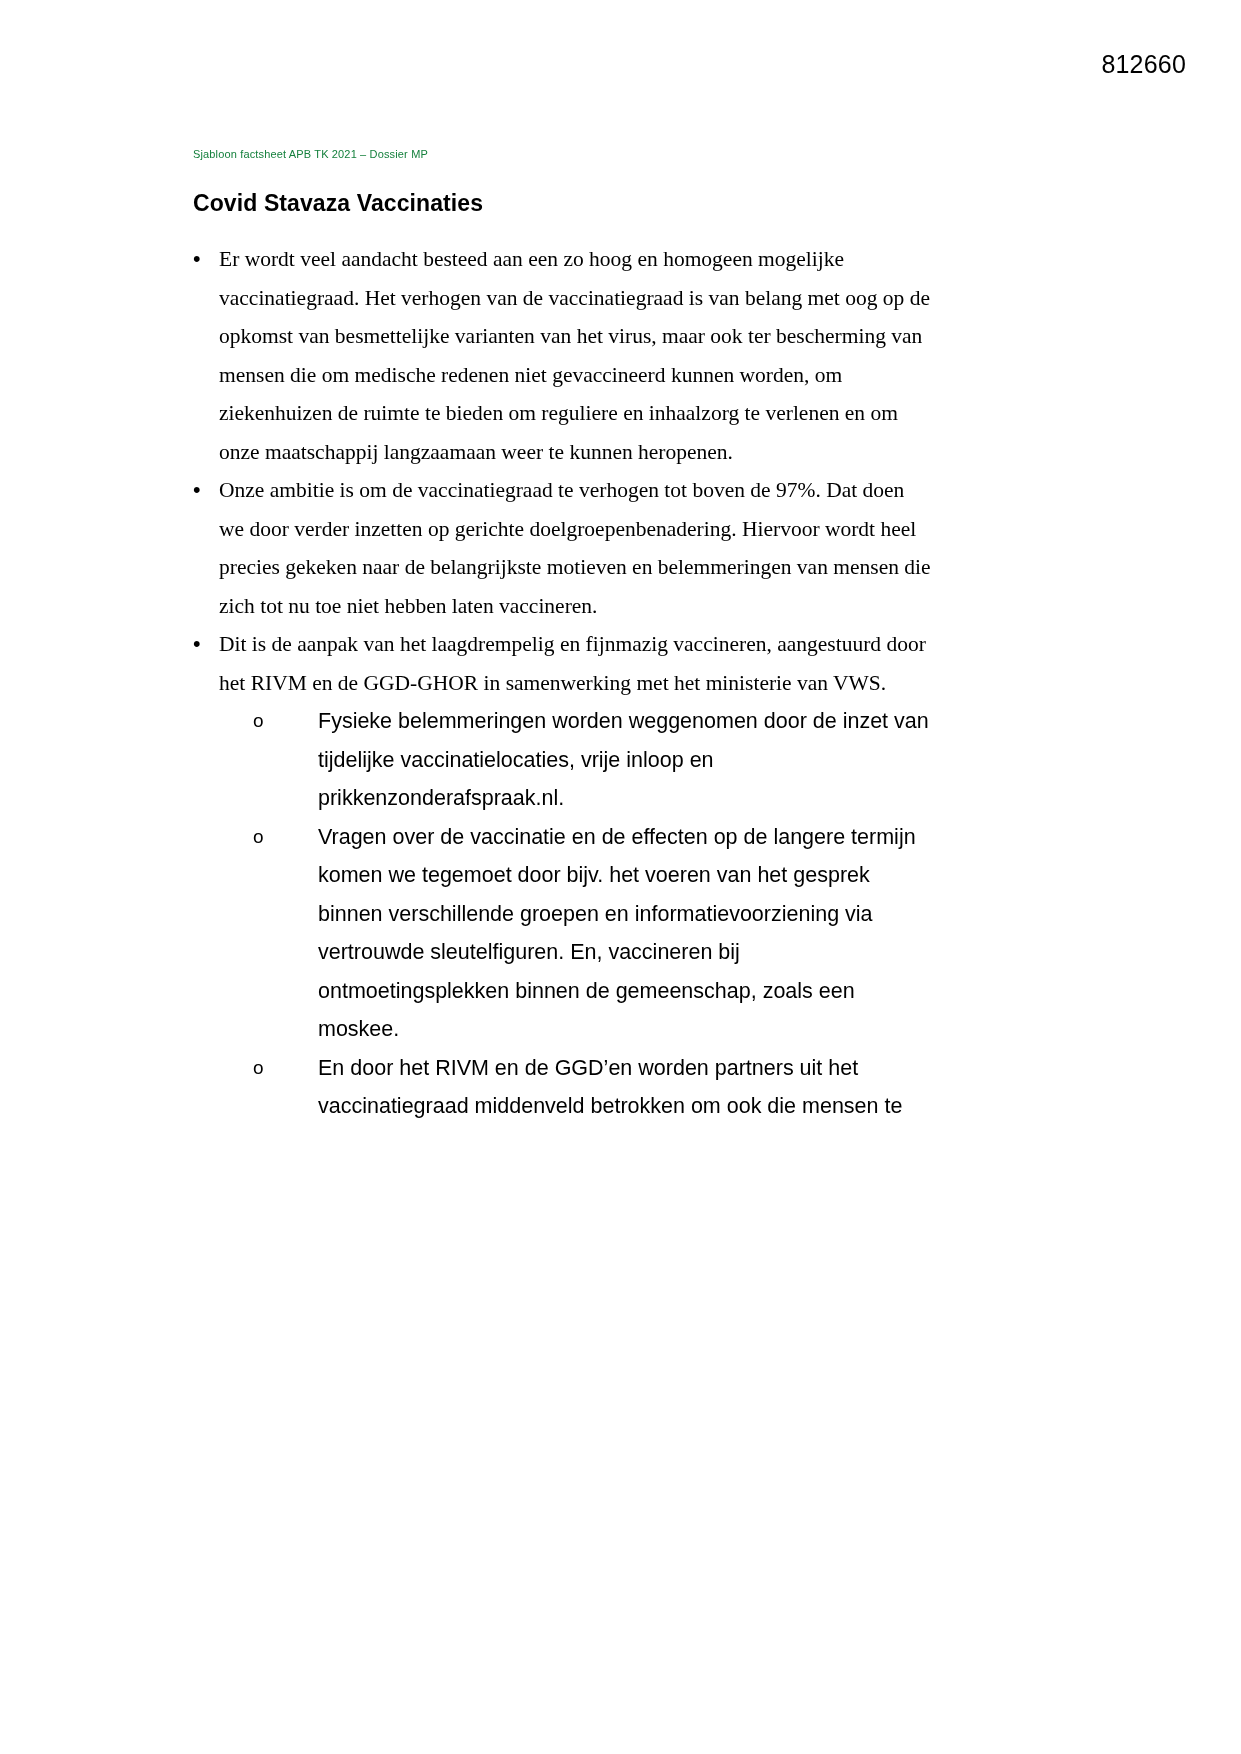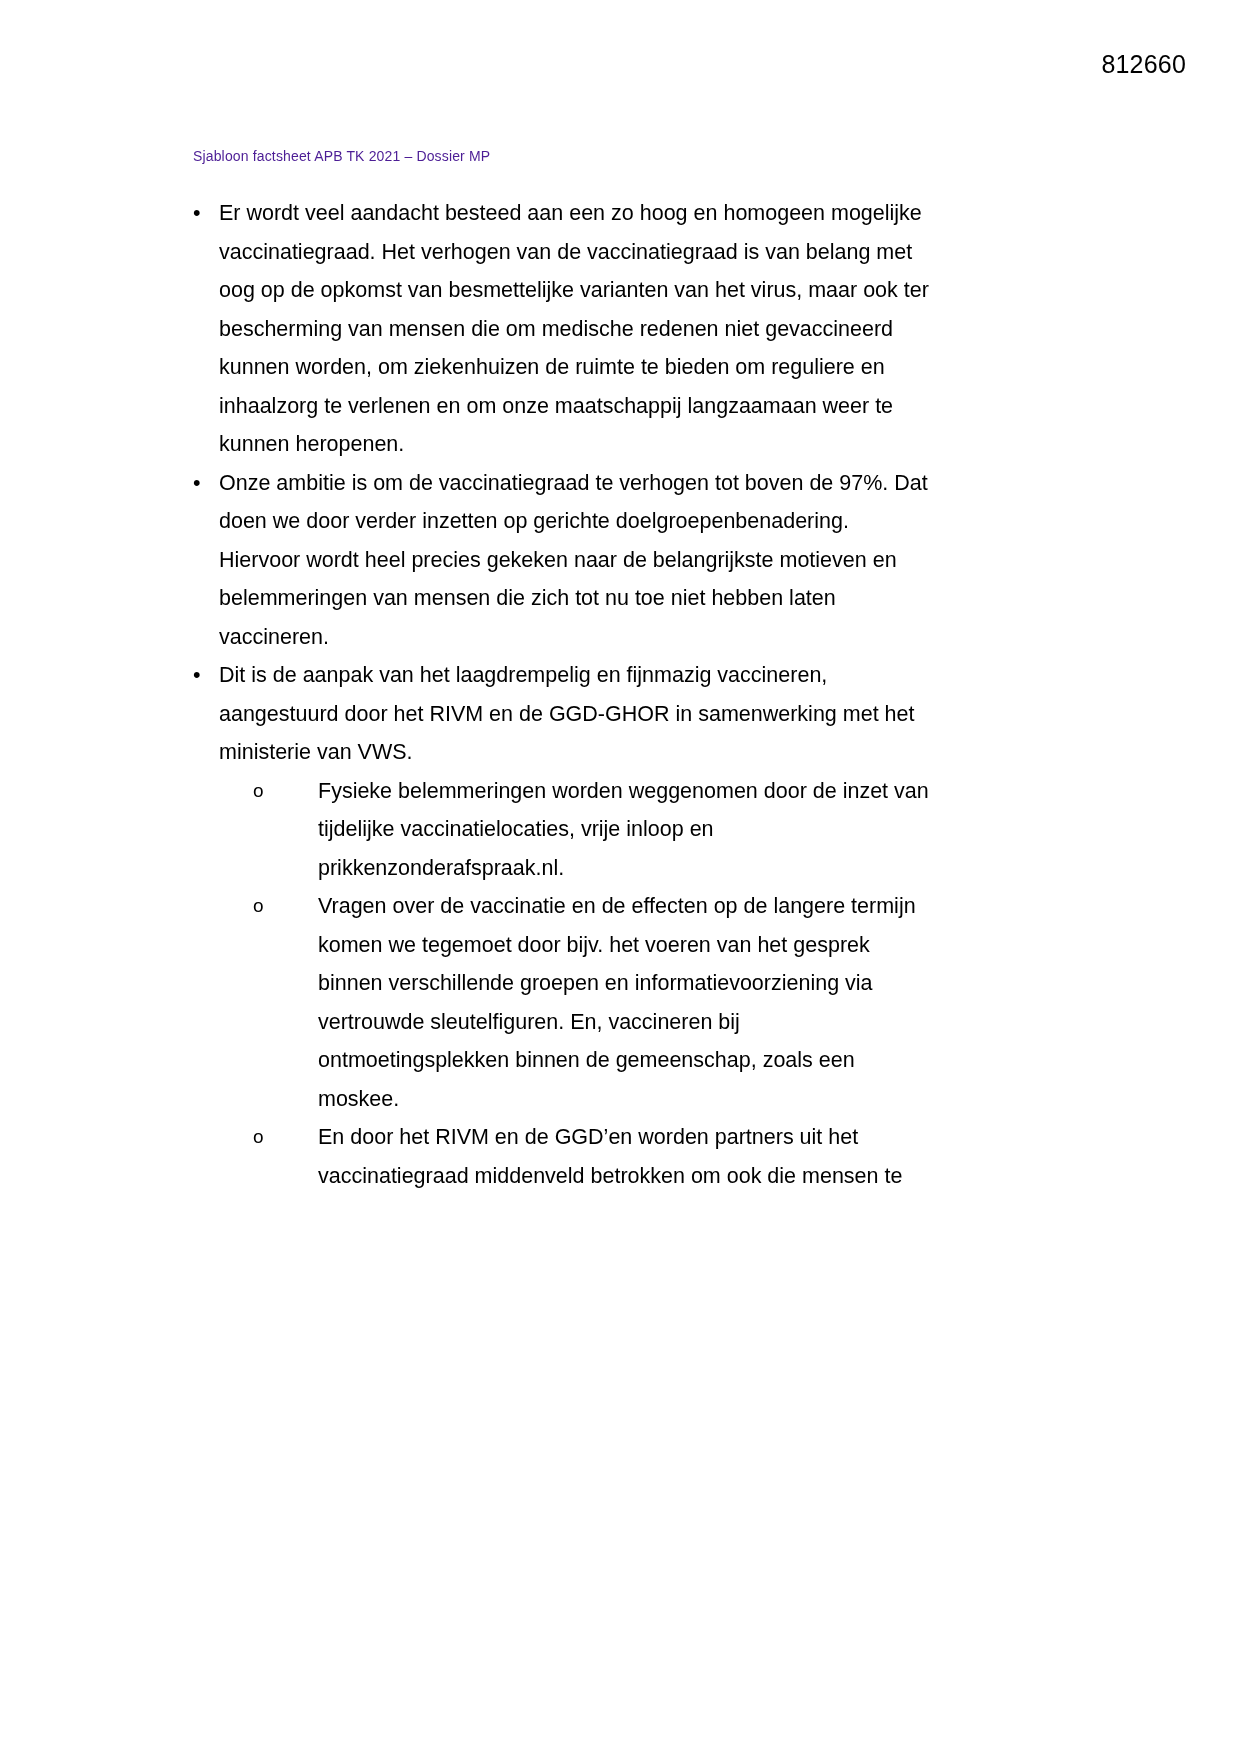--- a/index.html
+++ b/index.html
@@ -37,23 +37,23 @@
 
   
   .content {
     position: absolute;
     left: 193px;
     top: 148px;
     width: 740px;
   }
 
   .doc-subtitle {
-    font-size: 14px;
+    font-size: 11px;
     letter-spacing: 0.15px;
-    color: #4c1d95;
+    color: #15803d;
     margin: 0 0 30px 0;
     white-space: nowrap;
   }
 
   .doc-title {
     font-size: 23px;
     font-weight: bold;
     letter-spacing: 0.1px;
     margin: 0 0 23px 0;
     color: #000;
@@ -76,20 +76,21 @@
   }
   li.bullet1 > .marker {
     position: absolute;
     left: 0px;
     top: 0px;
     font-size: 21.5px;
     line-height: 38.5px;
   }
   li.bullet1 > .txt {
     display: block;
+    font-family: Liberation Serif, serif;
   }
 
   ul.lvl2 {
     list-style: none;
     margin: 0;
     padding: 0 0 0 60px;
   }
   li.bullet2 {
     position: relative;
     padding-left: 34px;
@@ -113,20 +114,21 @@
 <body>
 
 <div class="page">
 
   <div class="header-number">812660</div>
 
   <div class="content">
 
     <div class="doc-subtitle">Sjabloon factsheet APB TK 2021 – Dossier MP</div>
 
+    <div class="doc-title">Covid Stavaza Vaccinaties</div>
 
     <ul class="lvl1">
 
       <li class="bullet1">
         <span class="marker">•</span>
         <span class="txt">Er wordt veel aandacht besteed aan een zo hoog en homogeen mogelijke vaccinatiegraad. Het verhogen van de vaccinatiegraad is van belang met oog op de opkomst van besmettelijke varianten van het virus, maar ook ter bescherming van mensen die om medische redenen niet gevaccineerd kunnen worden, om ziekenhuizen de ruimte te bieden om reguliere en inhaalzorg te verlenen en om onze maatschappij langzaamaan weer te kunnen heropenen.</span>
       </li>
 
       <li class="bullet1">
         <span class="marker">•</span>

